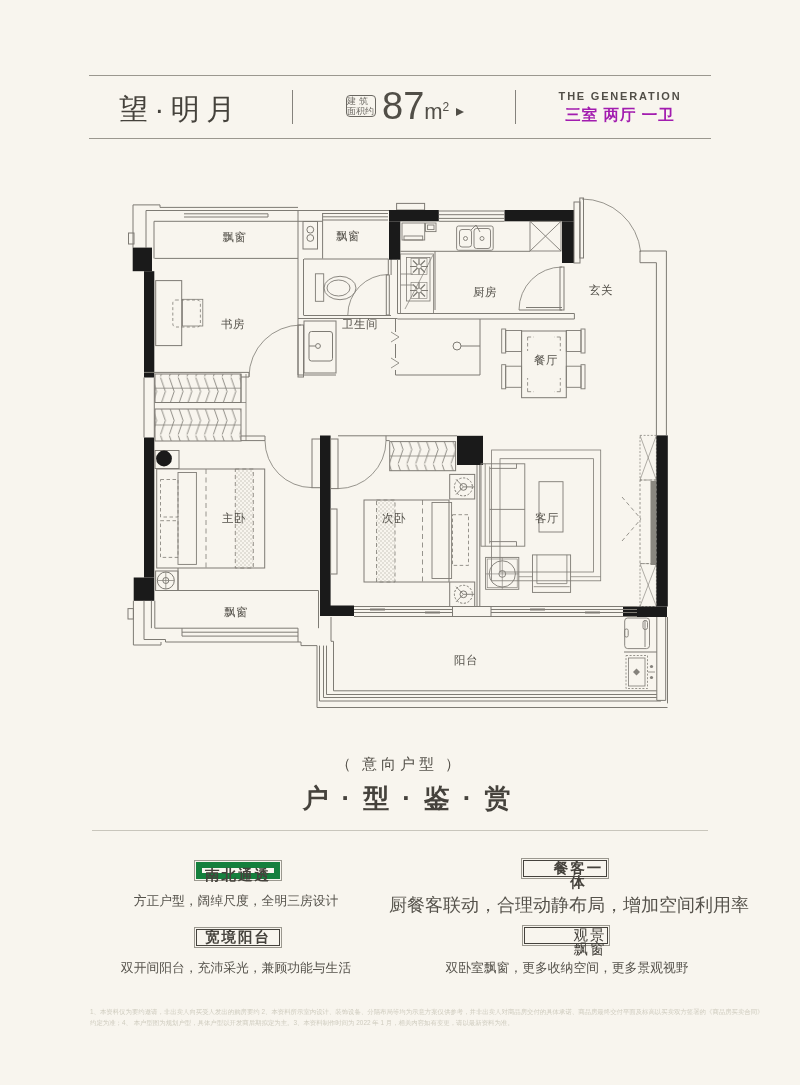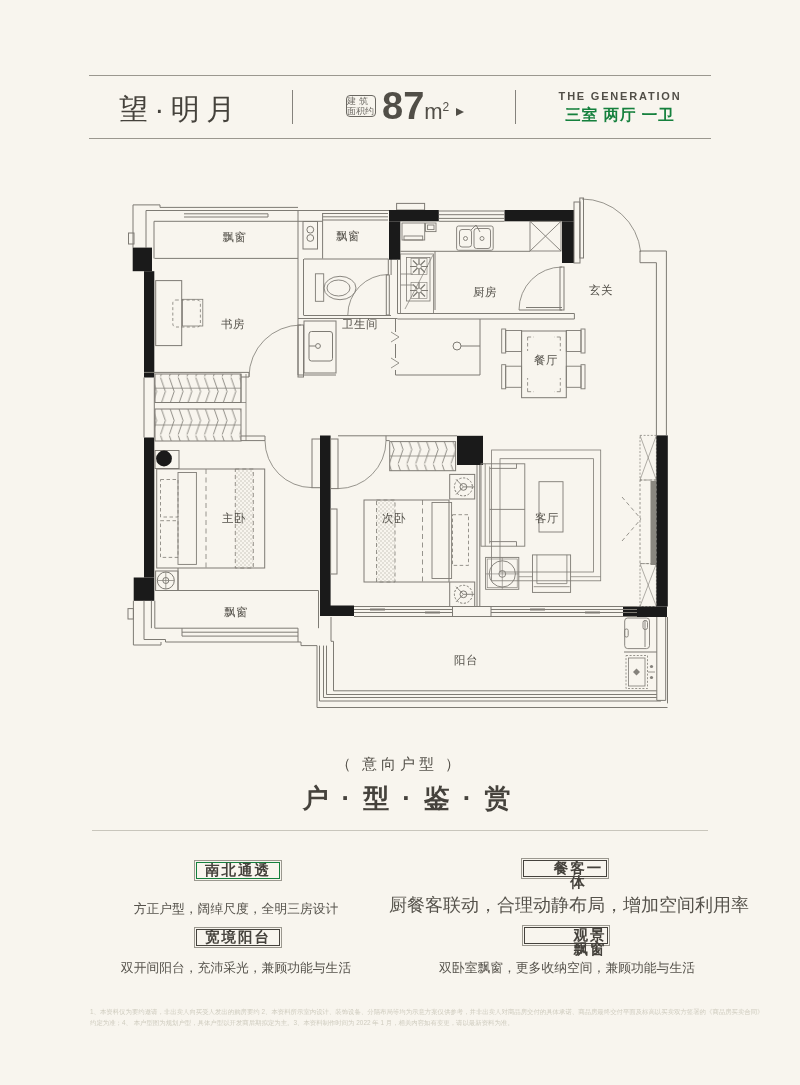--- a/index.html
+++ b/index.html
@@ -13,29 +13,29 @@
 <div class="hline" style="left:89px;top:75px;width:622px;"></div>
 
 <div class="hline" style="left:89px;top:138px;width:622px;"></div>
 
 <div class="abs" style="left:119px;top:90px;width:220px;font-size:29px;font-weight:400;color:#45423c;letter-spacing:6.5px;">望·明月</div>
 
 <div class="abs" style="left:292px;top:90px;width:1px;height:34px;background:#85827c;"></div>
 
 <div class="abs" style="left:346px;top:95px;width:28px;height:20px;border:1px solid #6b6862;border-radius:4px;color:#6b6862;font-size:9px;line-height:10px;text-align:left;"><span style="letter-spacing:3px;">建筑</span><br>面积约</div>
 
-<div class="abs" style="left:382px;top:87px;color:#514e47;line-height:1;"><span style="font-size:38px;font-weight:700;">87</span><span style="font-size:22px;text-align:center;">m<sup style="font-size:12px;">2</sup></span></div>
+<div class="abs" style="left:382px;top:87px;color:#514e47;line-height:1;"><span style="font-size:38px;font-weight:400;">87</span><span style="font-size:22px;text-align:center;">m<sup style="font-size:12px;">2</sup></span></div>
 
 <div class="abs" style="left:456px;top:108px;width:0;height:0;border-left:8.5px solid #514e47;border-top:4.5px solid transparent;border-bottom:4.5px solid transparent;"></div>
 
 <div class="abs" style="left:515px;top:90px;width:1px;height:34px;background:#85827c;"></div>
 
 <div class="abs" style="left:540px;top:90px;width:160px;text-align:center;font-size:11px;font-weight:700;color:#514e47;letter-spacing:1.8px;">THE GENERATION</div>
 
-<div class="abs" style="left:540px;top:105px;width:160px;text-align:center;font-size:15.5px;font-weight:700;color:#15803d;letter-spacing:1px;">三室 两厅 一卫</div>
+<div class="abs" style="left:540px;top:105px;width:160px;text-align:center;font-size:15.5px;font-weight:700;color:#a21caf;letter-spacing:1px;">三室 两厅 一卫</div>
 
 <svg class="abs" style="left:0;top:0;" width="800" height="1085" viewBox="0 0 800 1085" fill="none">
 <defs>
 <pattern id="dots" width="4" height="4" patternUnits="userSpaceOnUse">
   <circle cx="1" cy="1" r="0.7" fill="#b8b5ad"></circle>
   <circle cx="3" cy="3" r="0.7" fill="#b8b5ad"></circle>
 </pattern>
 <pattern id="zig" width="8.8" height="29" patternUnits="userSpaceOnUse">
   <path d="M2.2,0.5 L7,14.5 L2.2,28.5" stroke="#7e7b74" stroke-width="0.85" fill="none"></path>
 </pattern>
@@ -391,36 +391,36 @@
 </g>
 </svg>
 
 <div class="abs" style="left:0;top:755px;width:800px;text-align:center;font-size:15px;color:#55524b;letter-spacing:4px;">（ 意向户型 ）</div>
 
 <div class="abs" style="left:0;top:781px;width:800px;text-align:center;font-size:26px;font-weight:700;color:#45423c;letter-spacing:13px;padding-left:26px;box-sizing:border-box;">户·型·鉴·赏</div>
 
 <div class="hline" style="left:92px;top:830px;width:616px;background:#c9c6bc;"></div>
 
 <div class="abs" style="left:194px;top:860px;width:84px;height:17px;border:1px solid #9b988f;padding:1px;">
-  <div style="border:1px solid #15803d;width:100%;height:100%;box-sizing:border-box;text-align:center;font-size:14.5px;font-weight:700;color:#45423c;line-height:14px;letter-spacing:2px;">南北通透</div>
+  <div style="border:6px solid #15803d;width:100%;height:100%;box-sizing:border-box;text-align:center;font-size:14.5px;font-weight:700;color:#45423c;line-height:14px;letter-spacing:2px;">南北通透</div>
 </div>
 
-<div class="abs" style="left:36px;top:893px;width:400px;text-align:center;font-size:12.8px;color:#55524b;margin-top:8px;">方正户型，阔绰尺度，全明三房设计</div>
+<div class="abs" style="left:36px;top:893px;width:400px;text-align:center;font-size:12.8px;color:#55524b;">方正户型，阔绰尺度，全明三房设计</div>
 
 <div class="abs" style="left:521px;top:858px;width:84px;height:17px;border:1px solid #9b988f;padding:1px;">
   <div style="border:1px solid #45423c;width:100%;height:100%;box-sizing:border-box;text-align:center;font-size:14.5px;font-weight:700;color:#45423c;line-height:14px;letter-spacing:2px;padding-left:27px;">餐客一体</div>
 </div>
 
 <div class="abs" style="left:369px;top:893px;width:400px;text-align:center;font-size:18px;color:#55524b;">厨餐客联动，合理动静布局，增加空间利用率</div>
 
 <div class="abs" style="left:194px;top:927px;width:84px;height:17px;border:1px solid #9b988f;padding:1px;">
   <div style="border:1px solid #45423c;width:100%;height:100%;box-sizing:border-box;text-align:center;font-size:14.5px;font-weight:700;color:#45423c;line-height:14px;letter-spacing:2px;">宽境阳台</div>
 </div>
 
 <div class="abs" style="left:36px;top:960px;width:400px;text-align:center;font-size:12.8px;color:#55524b;">双开间阳台，充沛采光，兼顾功能与生活</div>
 
 <div class="abs" style="left:522px;top:925px;width:84px;height:17px;border:1px solid #9b988f;padding:1px;">
-  <div style="border:1px solid #45423c;width:100%;height:100%;box-sizing:border-box;text-align:center;font-size:14.5px;font-weight:700;color:#45423c;line-height:14px;letter-spacing:2px;padding-left:48px;">观景飘窗</div>
+  <div style="border:1px solid #45423c;width:100%;height:100%;box-sizing:border-box;text-align:center;font-size:14.5px;font-weight:400;color:#45423c;line-height:14px;letter-spacing:2px;padding-left:48px;">观景飘窗</div>
 </div>
 
-<div class="abs" style="left:367px;top:960px;width:400px;text-align:center;font-size:12.8px;color:#55524b;">双卧室飘窗，更多收纳空间，兼顾功能与生活</div>
+<div class="abs" style="left:367px;top:960px;width:400px;text-align:center;font-size:12.8px;color:#55524b;">双卧室飘窗，更多收纳空间，更多景观视野</div>
 
 <div class="abs" style="left:90px;top:1006px;width:710px;font-size:6.4px;line-height:11px;color:#cfccbf;white-space:nowrap;">1、本资料仅为要约邀请，非出卖人向买受人发出的购房要约 2、本资料所示室内设计、装饰设备、分隔布局等均为示意方案仅供参考，并非出卖人对商品房交付的具体承诺、商品房最终交付平面及标高以买卖双方签署的《商品房买卖合同》<br>约定为准；4、 本户型图为规划户型，具体户型以开发商后期拟定为主。3、本资料制作时间为 2022 年 1 月，相关内容如有变更，请以最新资料为准。</div>
 
 </body></html>

